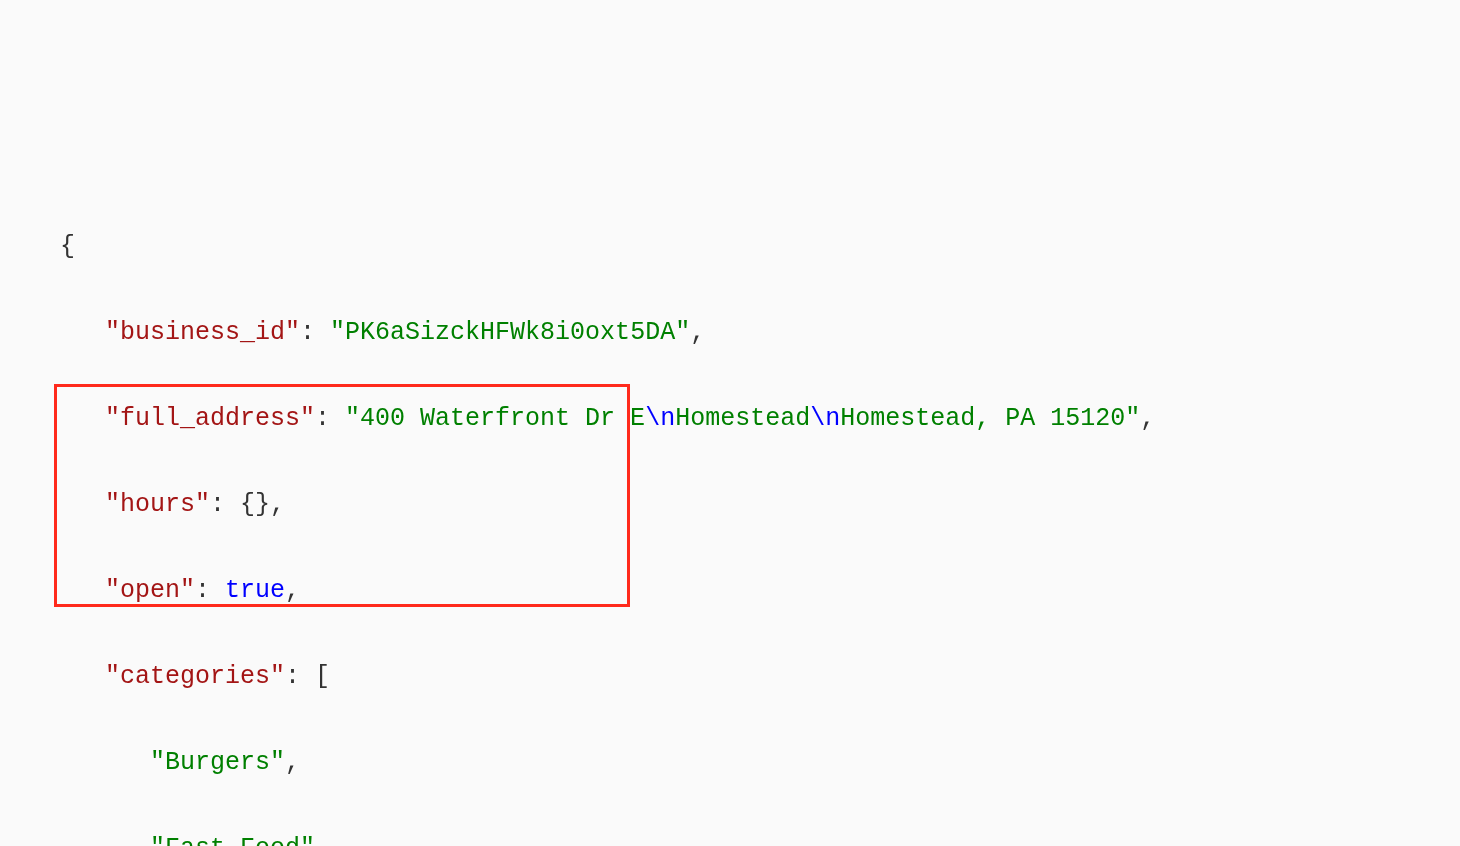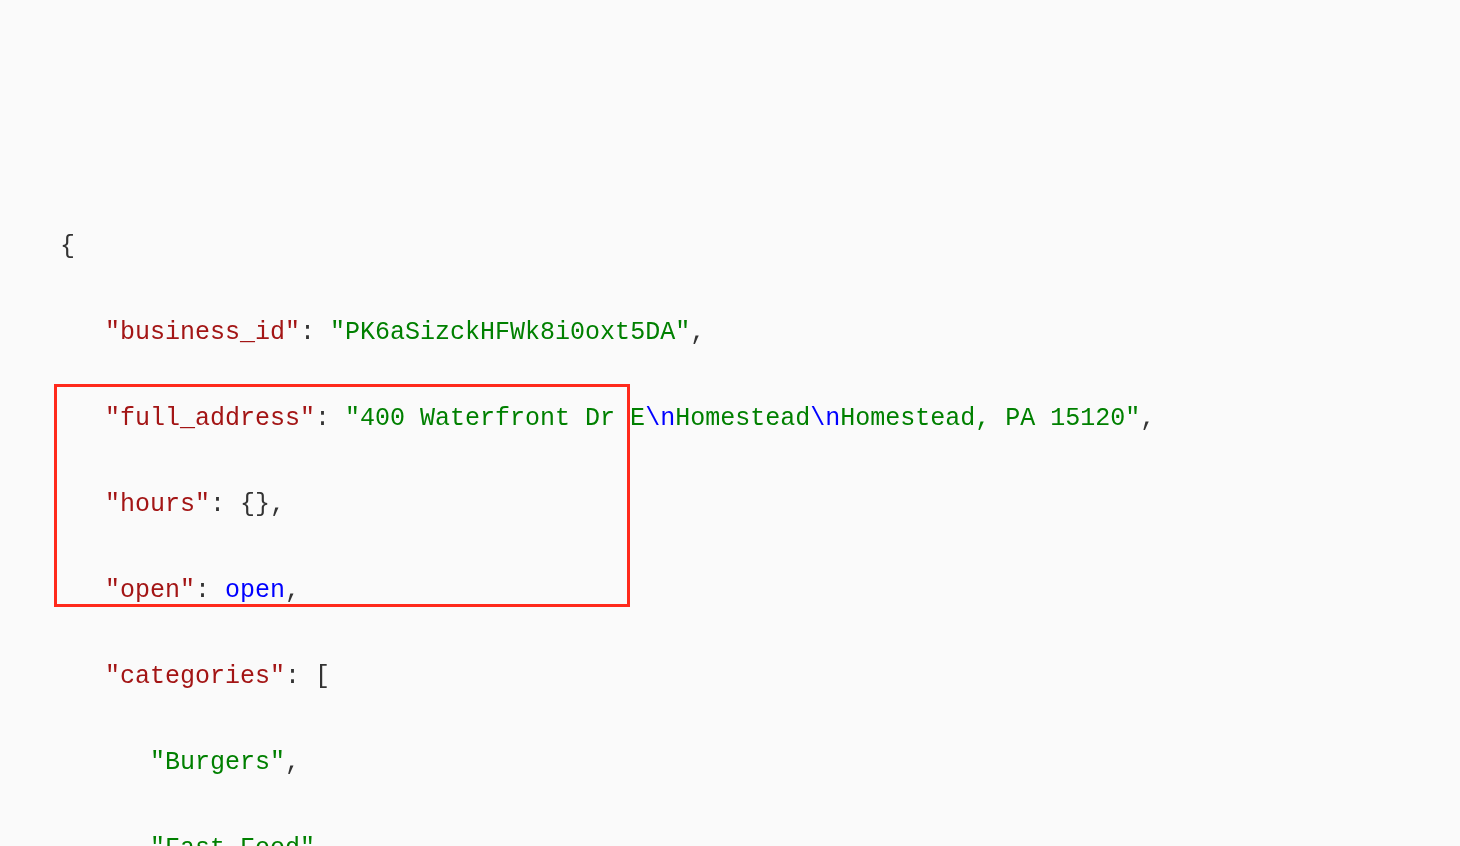--- a/index.html
+++ b/index.html
@@ -39,21 +39,21 @@
 </head>
 <body>
 
 
 
 <div class="code-container">
 <span class="line"><span class="brace">{</span></span>
 <span class="line">   <span class="key">"business_id"</span><span class="colon">: </span><span class="string">"PK6aSizckHFWk8i0oxt5DA"</span><span class="comma">,</span></span>
 <span class="line">   <span class="key">"full_address"</span><span class="colon">: </span><span class="string">"400 Waterfront Dr E</span><span class="escape">\n</span><span class="string">Homestead</span><span class="escape">\n</span><span class="string">Homestead, PA 15120"</span><span class="comma">,</span></span>
 <span class="line">   <span class="key">"hours"</span><span class="colon">: </span><span class="brace">{}</span><span class="comma">,</span></span>
-<span class="line">   <span class="key">"open"</span><span class="colon">: </span><span class="boolean">open</span><span class="comma">,</span></span>
+<span class="line">   <span class="key">"open"</span><span class="colon">: </span><span class="boolean">true</span><span class="comma">,</span></span>
 <span class="line">   <span class="key">"categories"</span><span class="colon">: </span><span class="bracket">[</span></span>
 <span class="line">      <span class="string">"Burgers"</span><span class="comma">,</span></span>
 <span class="line">      <span class="string">"Fast Food"</span><span class="comma">,</span></span>
 
 
 
 
 
 
 

